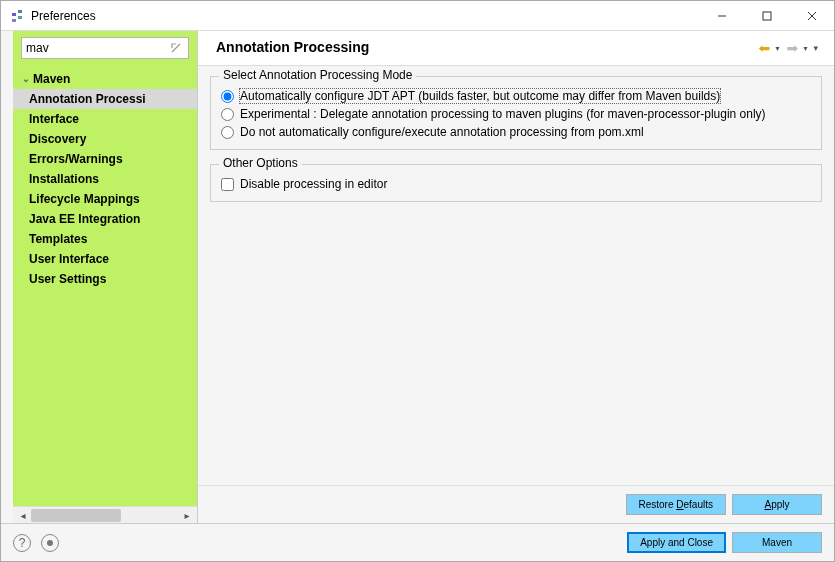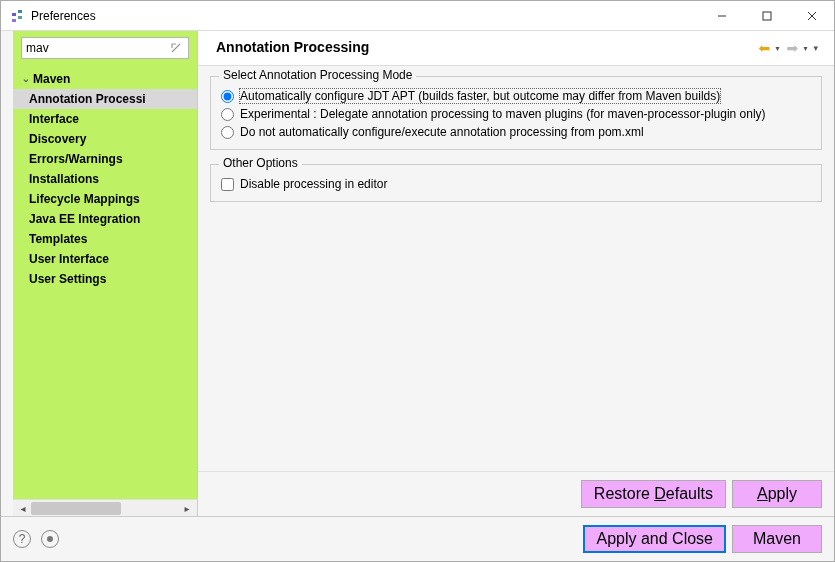--- a/index.html
+++ b/index.html
@@ -198,22 +198,22 @@
       display: flex;
       justify-content: flex-end;
       padding: 8px 12px;
       gap: 6px;
       border-top: 1px solid #e0e0e0;
     }
     .btn {
       min-width: 90px;
       padding: 4px 12px;
       border: 1px solid #adadad;
-      background: #f0abfc;
-      font-size: 16px;
+      background: #7dd3fc;
+      font-size: 10px;
       font-family: inherit;
       cursor: pointer;
     }
     .btn.default {
       border: 1px solid #0078d7;
       box-shadow: inset 0 0 0 1px #0078d7;
     }
 
     .dialog-footer {
       display: flex;

